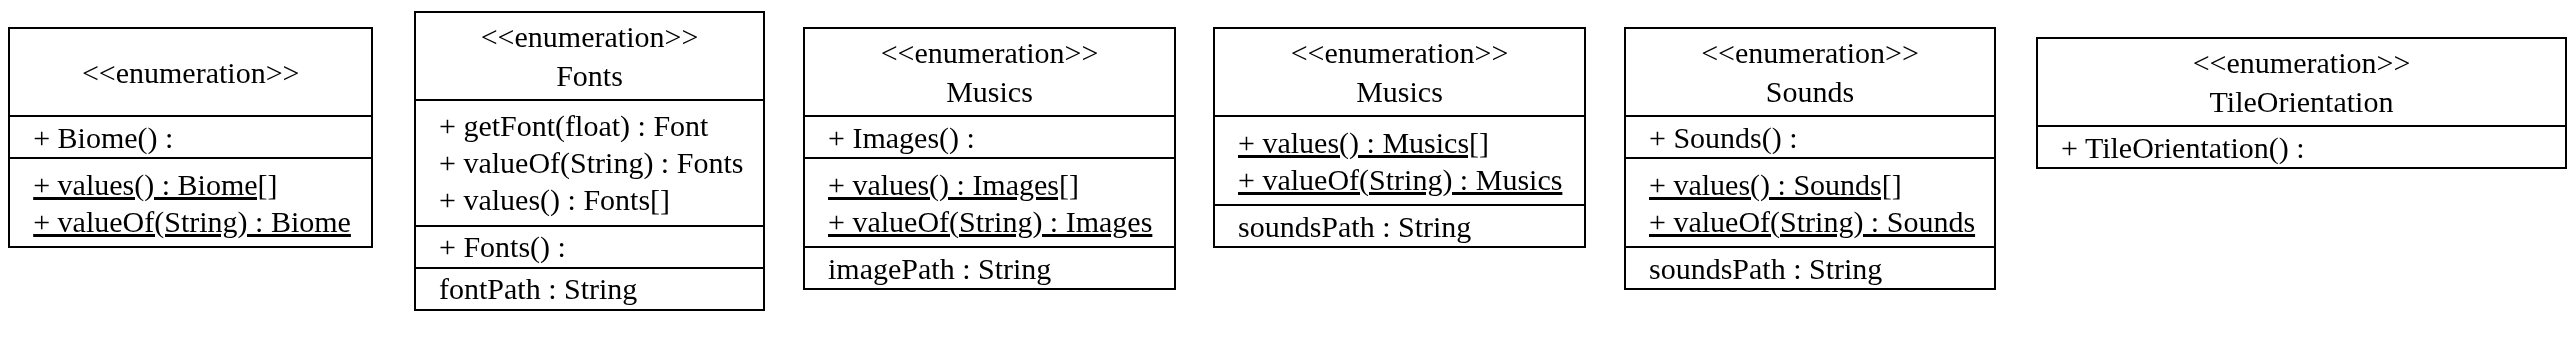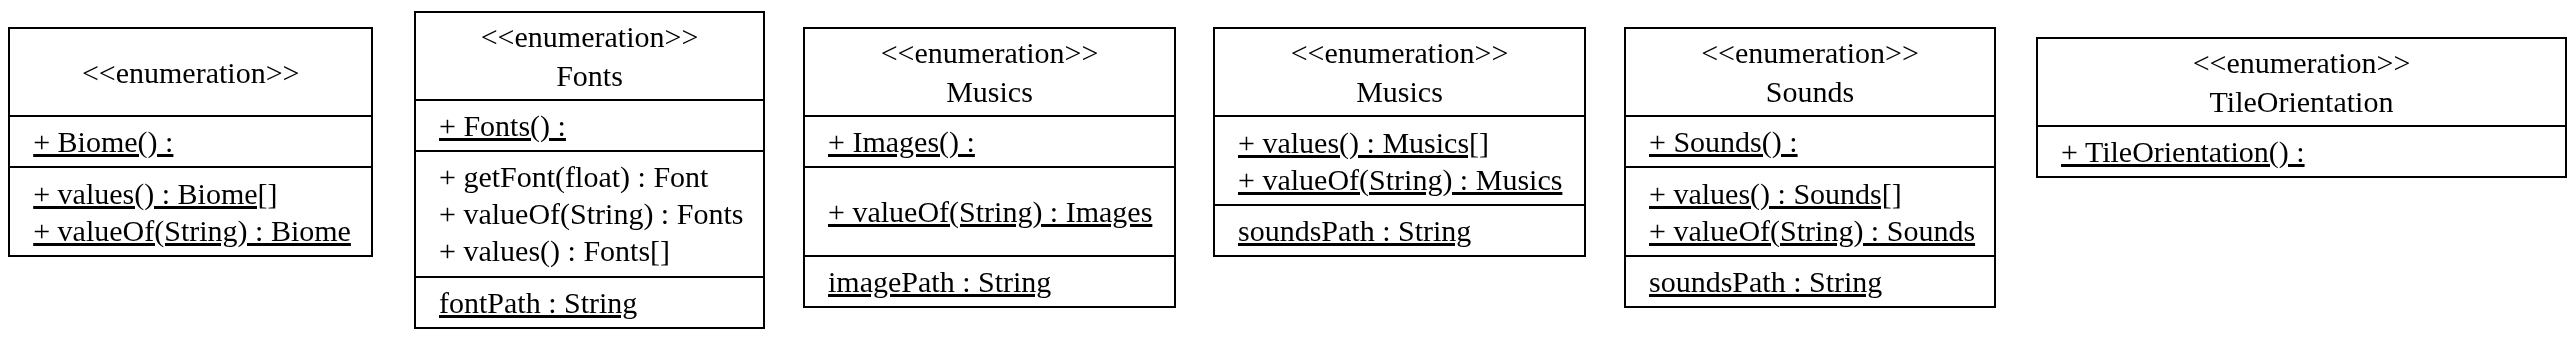--- a/index.html
+++ b/index.html
@@ -35,21 +35,21 @@
   }
   .header-compartment {
     text-align: center;
     line-height: 39px;
     height: 86px;
   }
   .member-line {
     line-height: 37px;
     white-space: nowrap;
   }
-  .h-one   { height: 51px; text-decoration: underline;  }
+  .h-one   { height: 42px;  }
   .h-two   { height: 89px; text-decoration: underline; }
   .h-three { height: 126px; }
 
   
   .c0 { left: 8.2px;   top: 27px; width: 365px; }
   .c1 { left: 414px;  top: 10.6px; width: 351px; }
   .c2 { left: 803px;  top: 27px; width: 373px; }
   .c3 { left: 1213px; top: 27px; width: 373px; }
   .c4 { left: 1624px; top: 27px; width: 372px; }
   .c5 { left: 2036px; top: 37px; width: 531px; }
@@ -68,42 +68,43 @@
     <div class="member-line">+ values() : Biome[]</div>
     <div class="member-line">+ valueOf(String) : Biome</div>
   </div>
 </div>
 
 <div class="uml-class c1">
   <div class="compartment header-compartment">
     <div>&lt;&lt;enumeration&gt;&gt;</div>
     <div>Fonts</div>
   </div>
-  <div class="compartment h-one">
-    <div class="member-line">+ Fonts() :</div>
-  </div>
   <div class="compartment h-three">
     <div class="member-line">+ getFont(float) : Font</div>
     <div class="member-line">+ valueOf(String) : Fonts</div>
     <div class="member-line">+ values() : Fonts[]</div>
+  </div>
+  <div class="compartment h-one">
+    <div class="member-line">+ Fonts() :</div>
   </div>
   <div class="compartment h-one">
     <div class="member-line">fontPath : String</div>
   </div>
 </div>
 
 <div class="uml-class c2">
   <div class="compartment header-compartment">
     <div>&lt;&lt;enumeration&gt;&gt;</div>
     <div>Musics</div>
   </div>
   <div class="compartment h-one">
     <div class="member-line">+ Images() :</div>
   </div>
   <div class="compartment h-two">
+    <div class="member-line">+ values() : Images[]</div>
     <div class="member-line">+ valueOf(String) : Images</div>
   </div>
   <div class="compartment h-one">
     <div class="member-line">imagePath : String</div>
   </div>
 </div>
 
 <div class="uml-class c3">
   <div class="compartment header-compartment">
     <div>&lt;&lt;enumeration&gt;&gt;</div>

